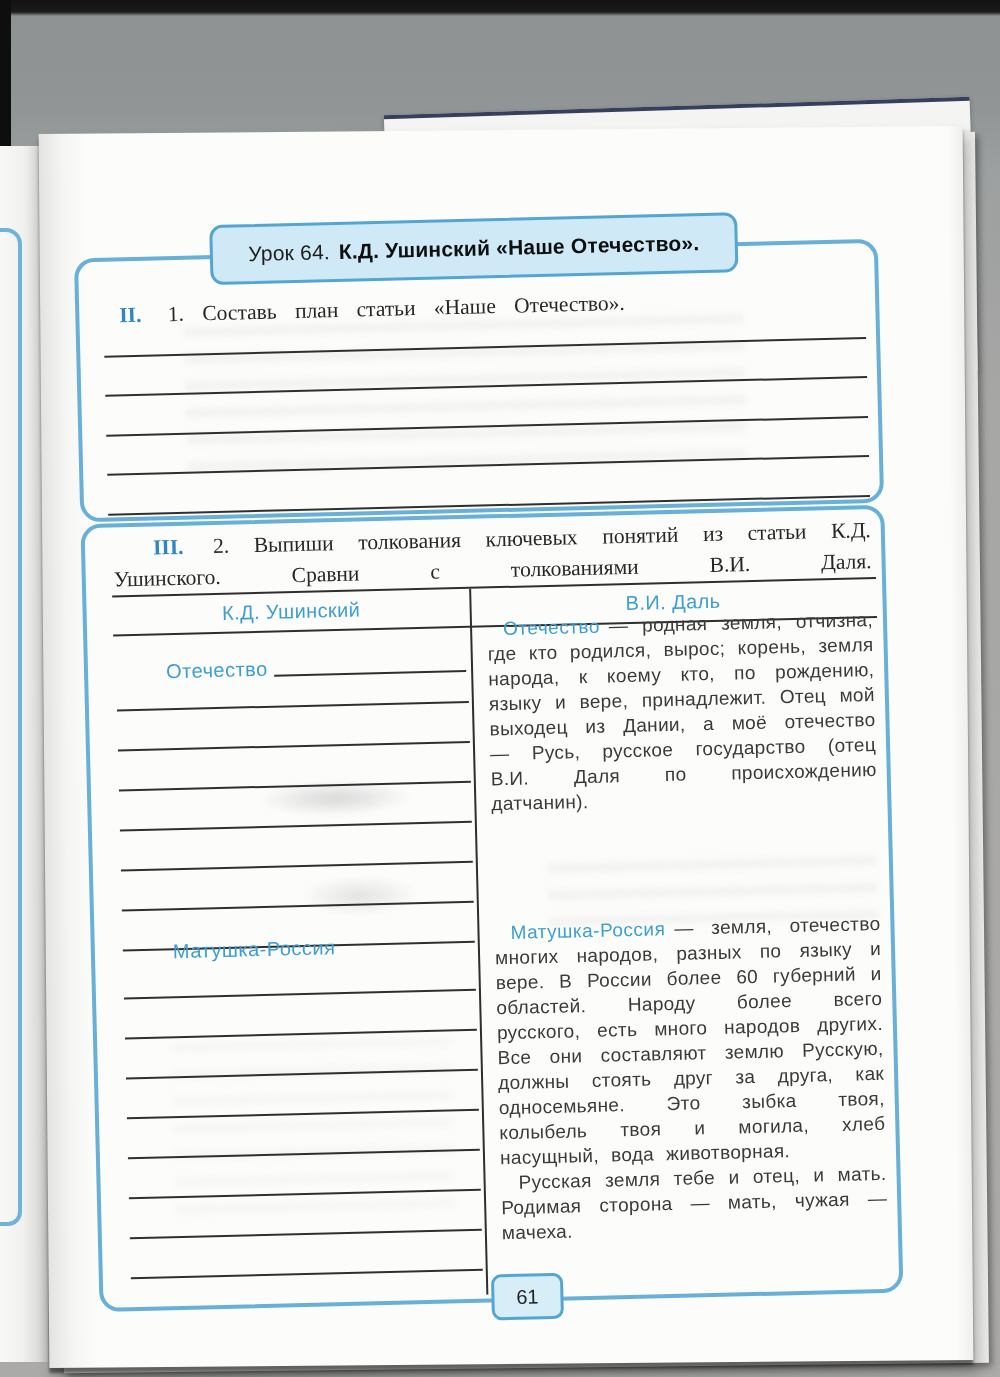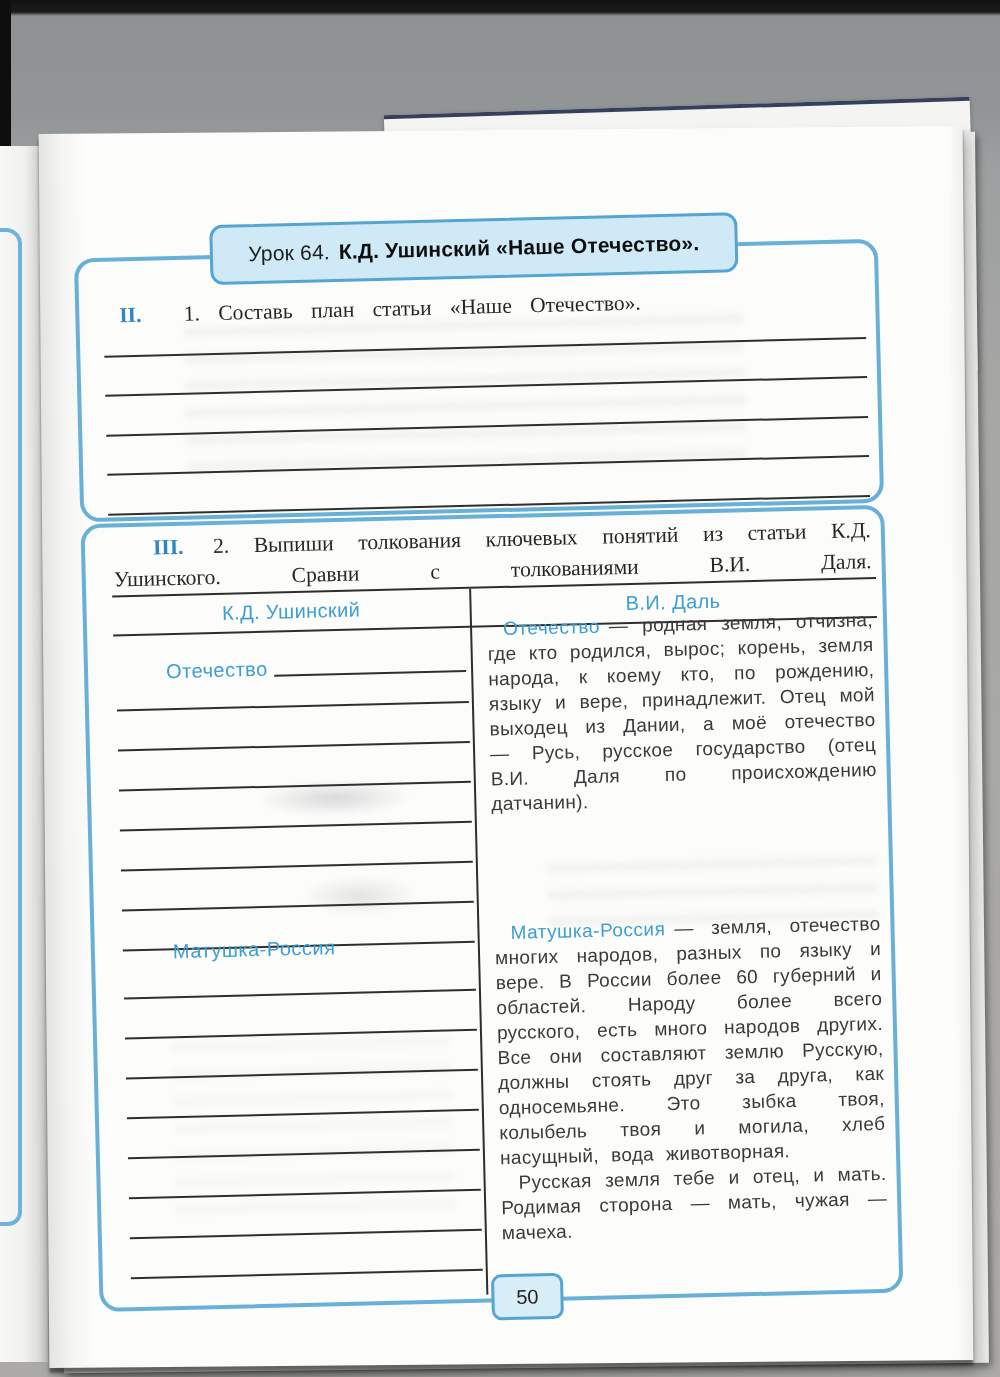--- a/index.html
+++ b/index.html
@@ -35,21 +35,21 @@
 
   .badge{position:absolute;left:178px;top:88px;width:522px;height:54px;z-index:3;
     background:#cfeaf6;border:3px solid #55a5d3;border-radius:13px;
     display:flex;align-items:center;justify-content:center;
     font-size:21px;color:#1d1d1d;letter-spacing:.2px;white-space:nowrap;}
   .badge .ttl{font-weight:bold;margin-left:9px;color:#0f0f0f;}
 
   .serifline{font-family:"Liberation Serif",serif;color:#262626;}
   .numeral{color:#2f86c0;font-weight:bold;}
   .ex1{position:absolute;left:86px;top:164px;width:742px;font-size:21.5px;word-spacing:13px;white-space:nowrap;}
-  .ex1 .numeral{margin-right:24px;}
+  .ex1 .numeral{margin-right:8px;}
   .lines-ex1{position:absolute;left:70px;top:178px;width:762px;}
   .wline{display:block;height:37.5px;border-bottom:2px solid #2f2f2f;}
   .ex2{position:absolute;left:74px;top:394px;width:758px;font-size:21.5px;line-height:31px;
     text-align:justify;text-align-last:justify;text-indent:40px;word-spacing:8px;}
   .ex2 .numeral{margin-right:5px;}
 
   .ctable{position:absolute;left:72px;top:456px;width:764px;height:706px;border-top:2px solid #2e2e2e;}
   .thead{display:flex;height:37px;border-bottom:2px solid #2e2e2e;}
   .th{display:flex;align-items:center;justify-content:center;color:#3d9fd1;font-size:20px;letter-spacing:.4px;}
   .th-left{width:357px;}
@@ -168,17 +168,17 @@
         <div class="def def2">
           <p>
             <span class="term-inline">Матушка-Россия</span><span>— земля, отечество многих народов, разных по языку и вере. В России более 60 губерний и областей. Народу более всего русского, есть много народов других. Все они составляют землю Русскую, должны стоять друг за друга, как односемьяне. Это зыбка твоя, колыбель твоя и могила, хлеб насущный, вода животворная.</span>
           </p>
           <p>Русская земля тебе и отец, и мать. Родимая сторона — мать, чужая — мачеха.</p>
         </div>
       </div>
     </div>
 
     <div class="pagenum">
-      <span>50</span>
+      <span>61</span>
     </div>
 
   </div>
 </div>
 
 </body></html>

